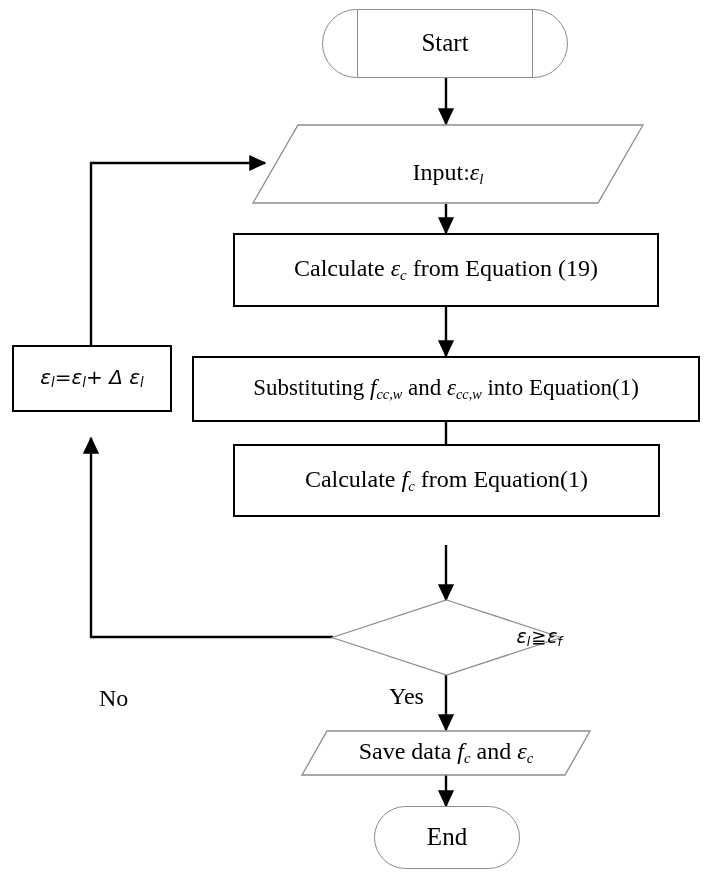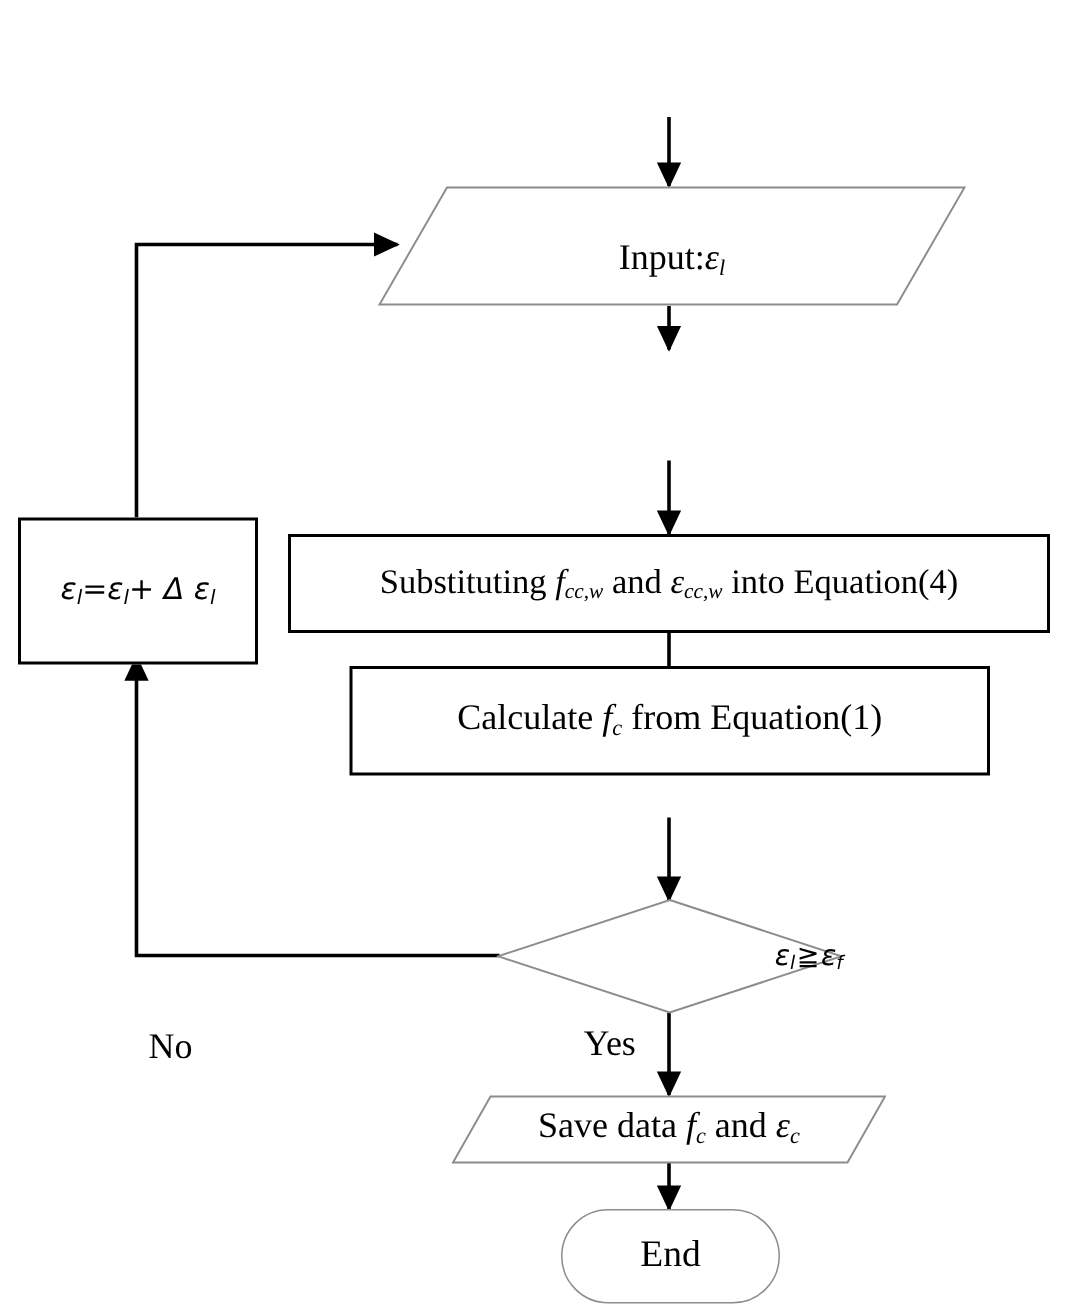--- a/index.html
+++ b/index.html
@@ -149,46 +149,56 @@
 
     <path d="M 333 637 L 91 637 L 91 438" stroke="#000" stroke-width="2.4" fill="none" marker-end="url(#arrow)"></path>
 
     <path d="M 91 345 L 91 163 L 265 163" stroke="#000" stroke-width="2.4" fill="none" marker-end="url(#arrow)"></path>
 
     <path d="M 446 675 L 446 730" stroke="#000" stroke-width="2.4" fill="none" marker-end="url(#arrow)"></path>
 
     <path d="M 446 775 L 446 806" stroke="#000" stroke-width="2.4" fill="none" marker-end="url(#arrow)"></path>
   </svg>
 
+  <div class="node term caps" style="left:322px; top:9px; width:246px; height:69px;">
+    <span class="cap-line cap-l"></span>
+    <span class="cap-line cap-r"></span>
+    <span>Start</span>
+  </div>
 
   <div class="io-wrap" style="left:252px; top:124px; width:392px; height:100px;">
     <svg width="392" height="80" viewBox="0 0 392 80">
       <polygon points="46,1 391,1 346,79 1,79" fill="#ffffff" stroke="#8c8c8c" stroke-width="1.3"></polygon>
     </svg>
     <div class="io-label">
       <span class="nowrapline">
         <span>Input:</span><span class="eps">ε</span><span class="sub">l</span>
       </span>
     </div>
   </div>
 
+  <div class="node proc" style="left:233px; top:233px; width:426px; height:74px;">
+    <span class="nowrapline">
+      <span>Calculate </span><span class="eps">ε</span><span class="sub">c</span><span> from Equation (19)</span>
+    </span>
+  </div>
 
   <div class="node proc" style="left:192px; top:356px; width:508px; height:66px; font-size:23px;">
     <span class="nowrapline">
-      <span>Substituting </span><span class="mi">f</span><span class="sub">cc,w</span><span> and </span><span class="eps">ε</span><span class="sub">cc,w</span><span> into Equation(4)</span>
+      <span>Substituting </span><span class="mi">f</span><span class="sub">cc,w</span><span> and </span><span class="eps">ε</span><span class="sub">cc,w</span><span> into Equation(1)</span>
     </span>
   </div>
 
   <div class="node proc" style="left:233px; top:444px; width:427px; height:73px;">
     <span class="nowrapline">
       <span>Calculate </span><span class="mi">f</span><span class="sub">c</span><span> from Equation(1)</span>
     </span>
   </div>
 
-  <div class="node proc-small" style="left:12px; top:345px; width:160px; height:98px;">
+  <div class="node proc-small" style="left:12px; top:345px; width:160px; height:67px;">
     <span class="sans-math nowrapline">
       <span>ε</span><span class="sub">l</span><span>=</span><span>ε</span><span class="sub">l</span><span>+</span>&nbsp;<span>Δ</span>&nbsp;<span>ε</span><span class="sub">l</span>
     </span>
   </div>
 
   <div class="dec-wrap" style="left:331px; top:599px; width:231px; height:77px;">
     <svg width="231" height="77" viewBox="0 0 231 77">
       <polygon points="115.5,1 230,38.5 115.5,76 1,38.5" fill="#ffffff" stroke="#8c8c8c" stroke-width="1.3"></polygon>
     </svg>
     <div class="dec-label">

